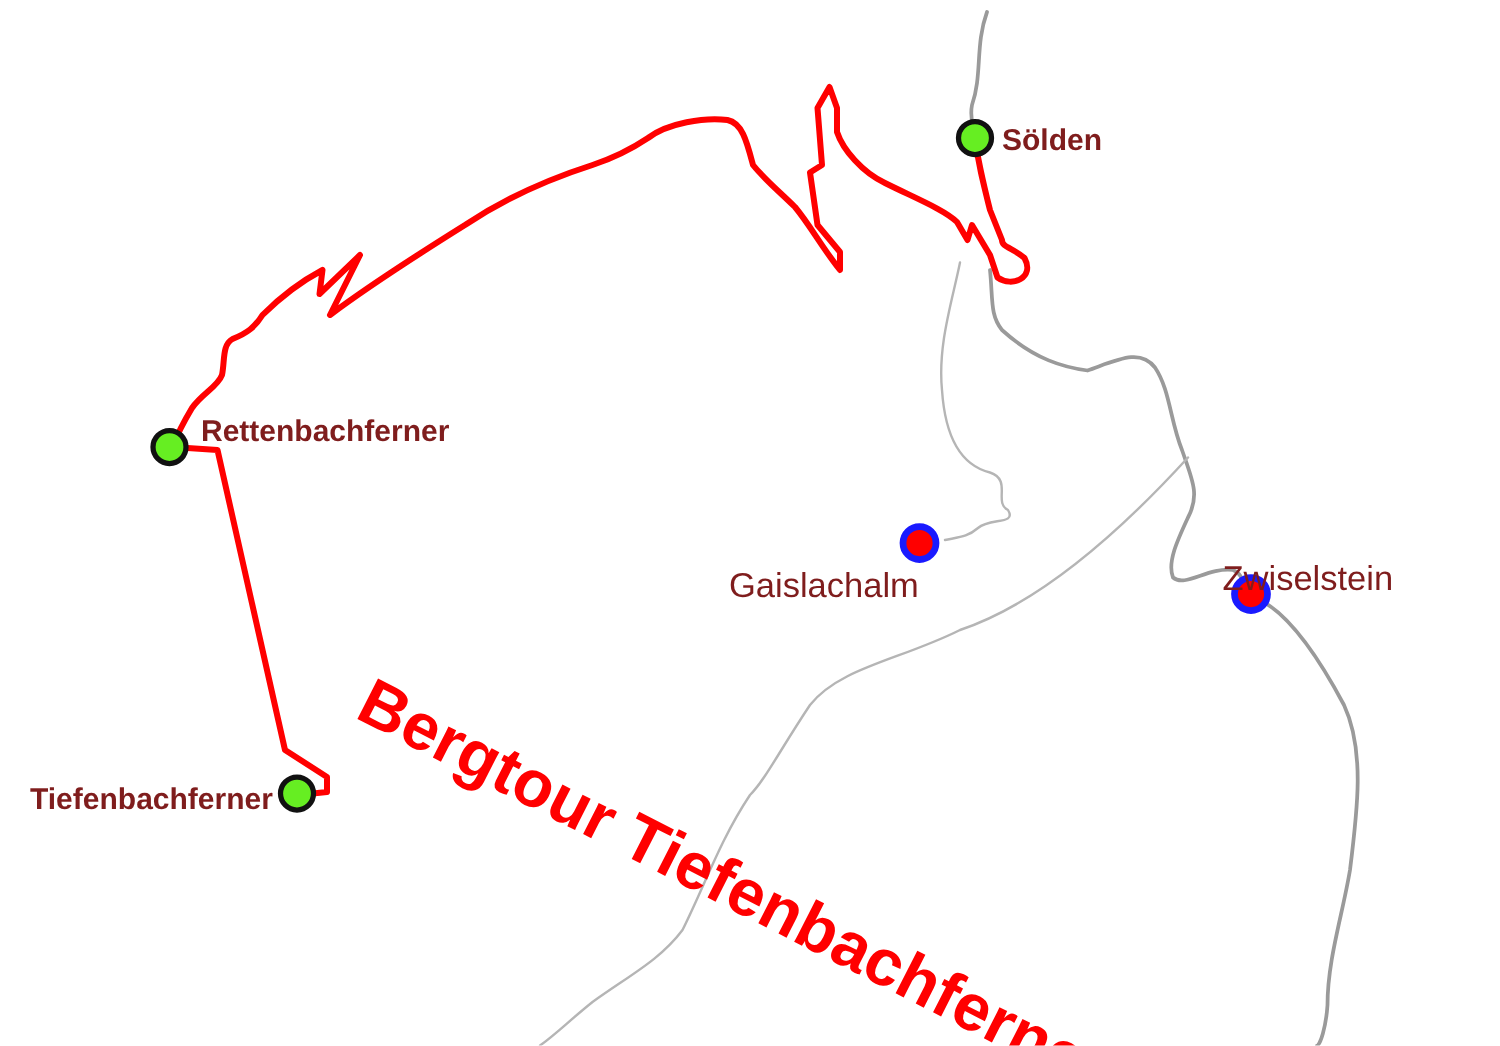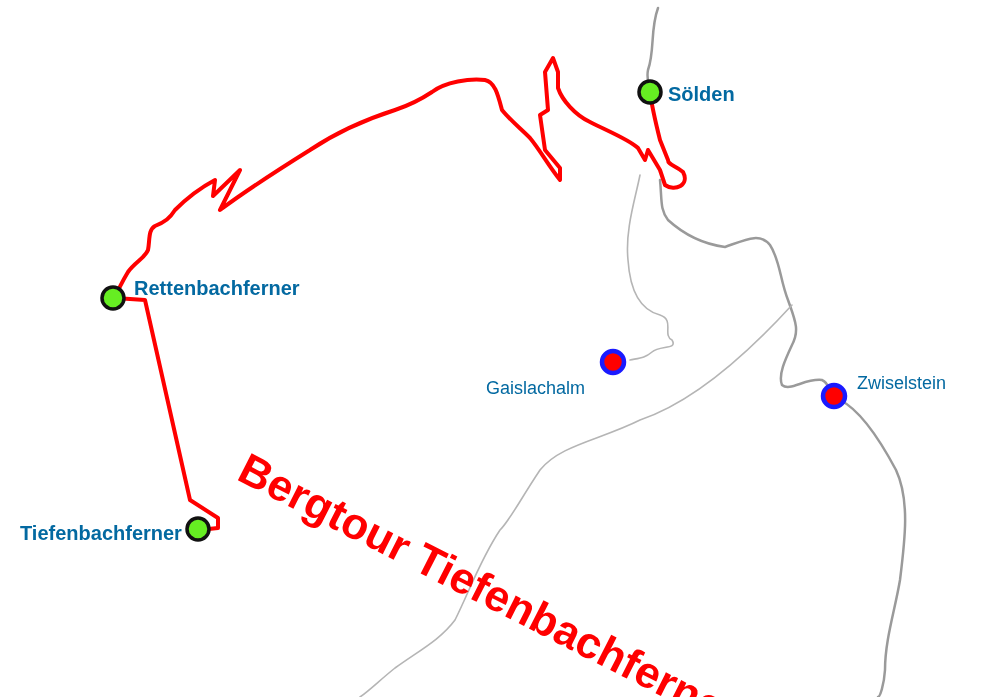--- a/index.html
+++ b/index.html
@@ -1,20 +1,20 @@
 <!DOCTYPE html>
 <html><head>
 <meta charset="utf-8">
 <style>
   html, body { margin: 0; padding: 0; background: #ffffff; }
   body { width: 1000px; height: 697px; overflow: hidden; position: relative; font-family: "Liberation Sans", sans-serif; }
   #map { position: absolute; left: 0; top: 0; width: 1000px; height: 697px; }
-  .label { position: absolute; white-space: nowrap; color: #0369a1; line-height: 1; }
+  .label { position: absolute; white-space: nowrap; color: #7f1d1d; line-height: 1; }
   .label.major { font-weight: bold; font-size: 20px; }
-  .label.minor { font-weight: normal; font-size: 18px; }
+  .label.minor { font-weight: normal; font-size: 23px; }
   .title {
     position: absolute; left: 252px; top: 446px;
     transform-origin: 0 0; transform: rotate(27deg);
     color: #ff0000; font-weight: bold; font-size: 44px; white-space: nowrap; line-height: 1;
   }
 </style>
 </head>
 <body>
 
 <svg id="map" viewBox="0 0 1000 697" xmlns="http://www.w3.org/2000/svg">
@@ -38,15 +38,15 @@
   <circle cx="198" cy="529" r="11" fill="#66ee22" stroke="#111" stroke-width="3.5"></circle>
 
   <circle cx="613" cy="362" r="11" fill="#ff0000" stroke="#1a1aff" stroke-width="4.5"></circle>
   <circle cx="834" cy="396" r="11" fill="#ff0000" stroke="#1a1aff" stroke-width="4.5"></circle>
 </svg>
 
 <div class="label major" style="left:668px; top:84px;">Sölden</div>
 <div class="label major" style="left:134px; top:278px;">Rettenbachferner</div>
 <div class="label major" style="left:20px; top:523px;">Tiefenbachferner</div>
 <div class="label minor" style="left:486px; top:379px;">Gaislachalm</div>
-<div class="label minor" style="left:857px; top:374px;">Zwiselstein</div>
+<div class="label minor" style="left:815px; top:374px;">Zwiselstein</div>
 
 <div class="title">Bergtour Tiefenbachferner</div>
 
 </body></html>

